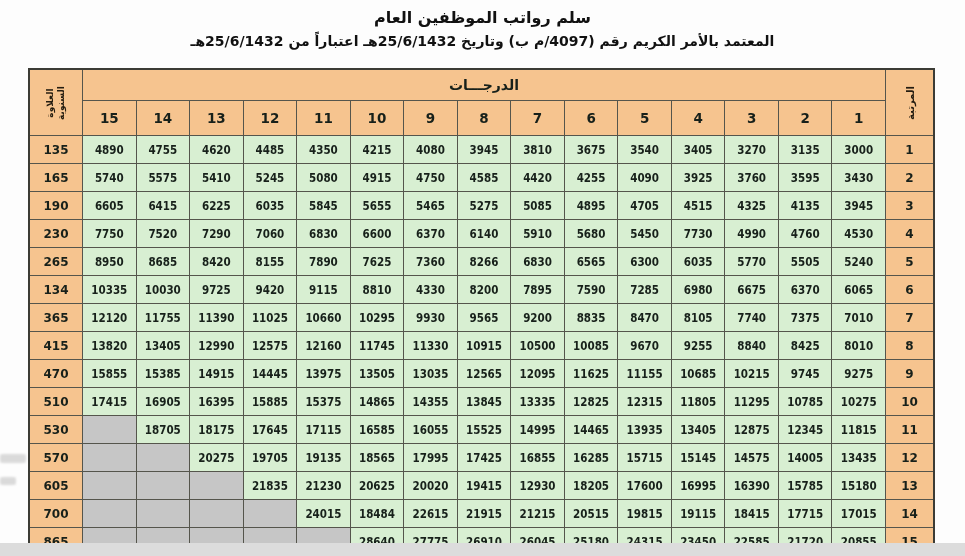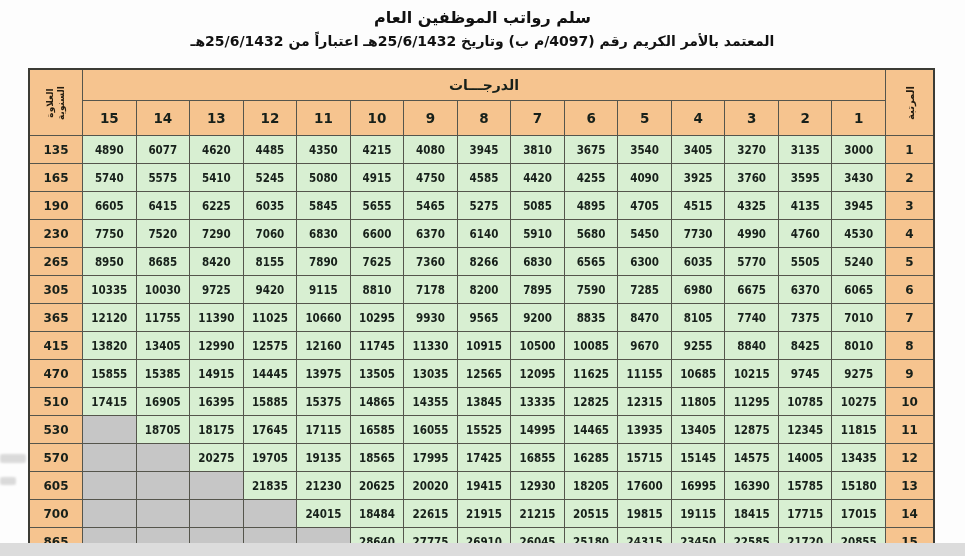--- a/index.html
+++ b/index.html
@@ -156,21 +156,21 @@
           <td class="val-cell">3405</td>
           <td class="val-cell">3540</td>
           <td class="val-cell">3675</td>
           <td class="val-cell">3810</td>
           <td class="val-cell">3945</td>
           <td class="val-cell">4080</td>
           <td class="val-cell">4215</td>
           <td class="val-cell">4350</td>
           <td class="val-cell">4485</td>
           <td class="val-cell">4620</td>
-          <td class="val-cell">6077</td>
+          <td class="val-cell">4755</td>
           <td class="val-cell">4890</td>
           <td class="inc-cell">135</td>
         </tr>
         <tr>
           <td class="rank-cell">2</td>
           <td class="val-cell">3430</td>
           <td class="val-cell">3595</td>
           <td class="val-cell">3760</td>
           <td class="val-cell">3925</td>
           <td class="val-cell">4090</td>
@@ -246,28 +246,28 @@
         <tr>
           <td class="rank-cell">6</td>
           <td class="val-cell">6065</td>
           <td class="val-cell">6370</td>
           <td class="val-cell">6675</td>
           <td class="val-cell">6980</td>
           <td class="val-cell">7285</td>
           <td class="val-cell">7590</td>
           <td class="val-cell">7895</td>
           <td class="val-cell">8200</td>
-          <td class="val-cell">7178</td>
+          <td class="val-cell">4330</td>
           <td class="val-cell">8810</td>
           <td class="val-cell">9115</td>
           <td class="val-cell">9420</td>
           <td class="val-cell">9725</td>
           <td class="val-cell">10030</td>
           <td class="val-cell">10335</td>
-          <td class="inc-cell">305</td>
+          <td class="inc-cell">134</td>
         </tr>
         <tr>
           <td class="rank-cell">7</td>
           <td class="val-cell">7010</td>
           <td class="val-cell">7375</td>
           <td class="val-cell">7740</td>
           <td class="val-cell">8105</td>
           <td class="val-cell">8470</td>
           <td class="val-cell">8835</td>
           <td class="val-cell">9200</td>

